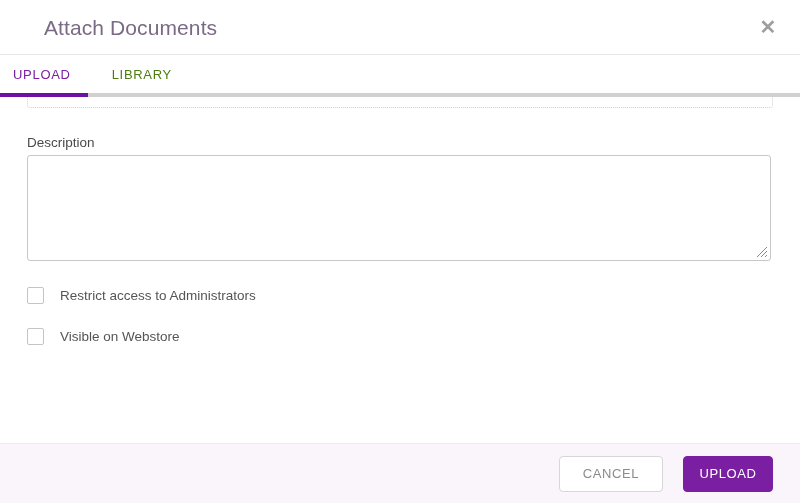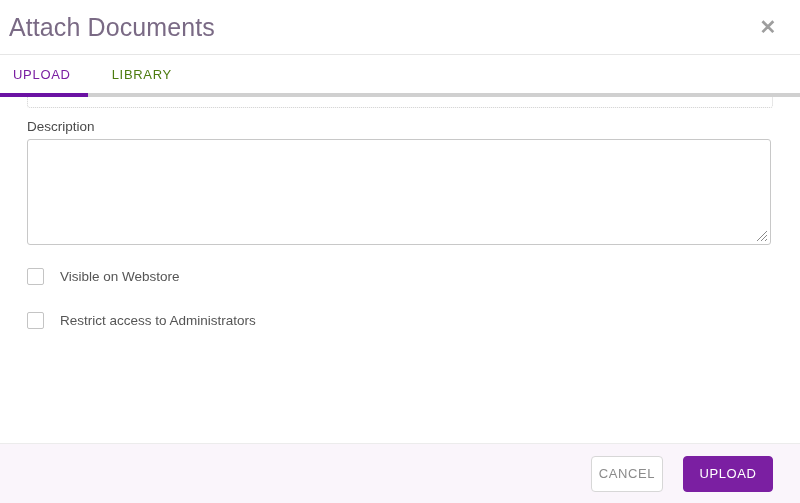--- a/index.html
+++ b/index.html
@@ -25,22 +25,22 @@
   
   .modal-header {
     position: relative;
     height: 55px;
     flex: 0 0 55px;
     border-bottom: 1px solid #e6e6e6;
     display: flex;
     align-items: center;
   }
   .modal-title {
-    margin-left: 9px;
-    font-size: 25px;
+    margin-left: 44px;
+    font-size: 21px;
     font-weight: 400;
     color: #7a6a85;
     letter-spacing: 0.1px;
     line-height: 1;
   }
   .close-icon {
     position: absolute;
     right: 21px;
     top: 16px;
     width: 22px;
@@ -107,21 +107,21 @@
   .clipped-field {
     position: relative;
     height: 29px;
     margin-top: -18px;
     border: 1px dotted #cfcfcf;
     border-radius: 3px;
     background: #fff;
   }
 
   .field-label {
-    margin-top: 11px;
+    margin-top: 27px;
     font-size: 13.5px;
     color: #4a4a4a;
     line-height: 16px;
   }
 
   .textarea-box {
     margin-top: 4px;
     height: 106px;
     width: 744px;
     border: 1px solid #c8c8c8;
@@ -180,21 +180,21 @@
     font-size: 13px;
     letter-spacing: 0.6px;
     border-radius: 4px;
     cursor: pointer;
     height: 36px;
     display: inline-flex;
     align-items: center;
     justify-content: center;
   }
   .btn-cancel {
-    width: 72px;
+    width: 104px;
     background: #ffffff;
     border: 1px solid #d7d7d7;
     color: #8b8b8b;
     margin-right: 20px;
   }
   .btn-upload {
     width: 90px;
     background: #7b1fa2;
     border: 1px solid #7b1fa2;
     color: #ffffff;
@@ -226,30 +226,30 @@
     <div class="field-label">Description</div>
 
     <div class="textarea-box">
       <svg class="resize-grip" viewBox="0 0 12 12" fill="none" stroke="currentColor" stroke-width="1">
         <line x1="11" y1="1" x2="1" y2="11"></line>
         <line x1="11" y1="5" x2="5" y2="11"></line>
         <line x1="11" y1="9" x2="9" y2="11"></line>
       </svg>
     </div>
 
+    <div class="check-row second">
+      <div class="cbox"></div>
+      <div class="check-label">Restrict access to Administrators</div>
+    </div>
+
     <div class="check-row">
       <div class="cbox"></div>
       <div class="check-label">Visible on Webstore</div>
     </div>
 
-    <div class="check-row second">
-      <div class="cbox"></div>
-      <div class="check-label">Restrict access to Administrators</div>
-    </div>
-
   </div>
 
   <div class="modal-footer">
     <button class="btn btn-cancel">CANCEL</button>
     <button class="btn btn-upload">UPLOAD</button>
   </div>
 
 </div>
 
 </body></html>

